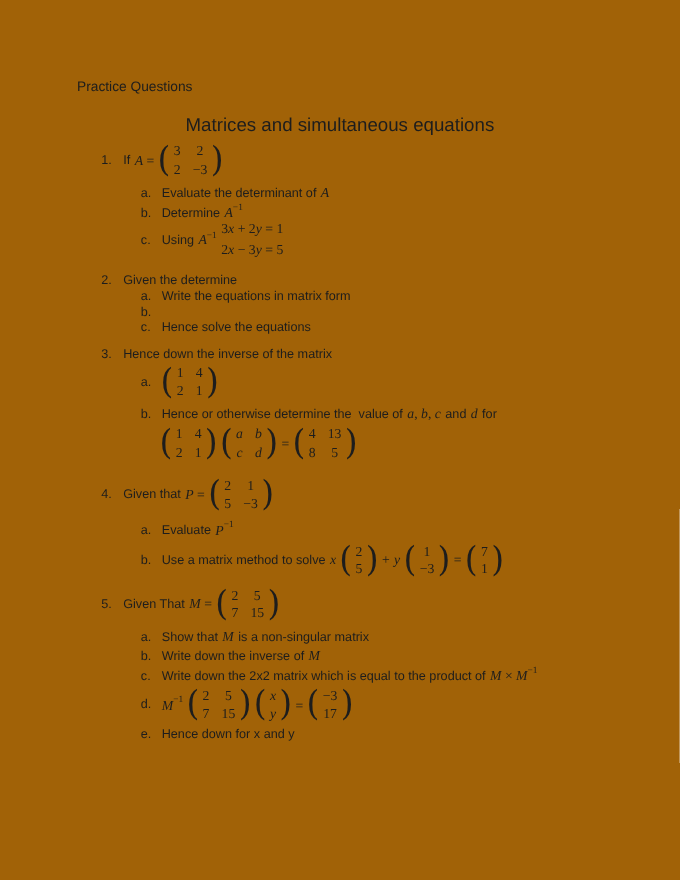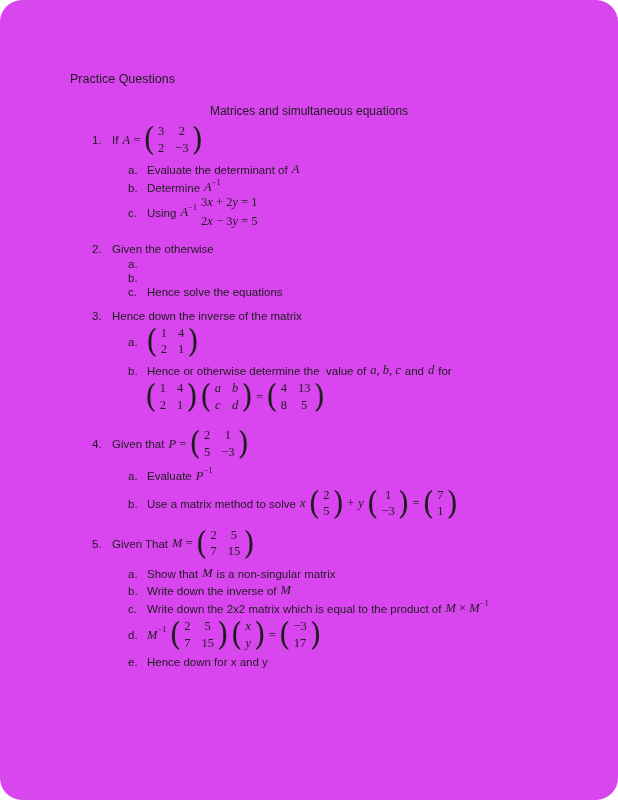--- a/index.html
+++ b/index.html
@@ -1,24 +1,23 @@
 <!DOCTYPE html>
 <html><head>
 <meta charset="utf-8">
 <style>
   * { box-sizing: border-box; }
   html, body { margin: 0; padding: 0; background: #ffffff; }
   .page {
-    width: 618px; height: 800px; background: #d946ef; overflow: hidden;
+    width: 618px; height: 800px; background: #a16207; overflow: hidden;
     color: #1d1d1d; font-family: "Liberation Sans", sans-serif; font-size: 11.5px;
     position: relative;
-    border-radius: 22px;
   }
   .title { margin: 72px 0 0 70px; font-size: 12.5px; }
-  .heading { margin-top: 18px; text-align: center; font-size: 12px; }
+  .heading { margin-top: 18px; text-align: center; font-size: 17px; }
 
   .row { display: flex; align-items: center; column-gap: 4px; }
   .row > span { white-space: pre; }
   .q   { margin-left: 92px; }
   .sub { margin-left: 128px; }
   .formula-indent { margin-left: 146px; }
   .num    { width: 16px; flex-shrink: 0; }
   .letter { width: 15px; flex-shrink: 0; }
 
   .m { font-family: "Liberation Serif", "DejaVu Serif", serif; font-size: 12.5px; }
@@ -83,25 +82,26 @@
     <span>Using</span>
     <span class="m"><i>A</i><sup>−1</sup></span>
     <span class="stack">
       <span class="m">3<i>x</i> + 2<i>y</i> = 1</span>
       <span class="m">2<i>x</i> − 3<i>y</i> = 5</span>
     </span>
   </div>
 
   <div class="row q" style="margin-top:14px">
     <span class="num">2.</span>
-    <span>Given the otherwise</span>
-  </div>
-
-  <div class="row sub" style="margin-top:3px">
-    <span class="letter">a.</span>
+    <span>Given the determine</span>
+  </div>
+
+  <div class="row sub" style="margin-top:3px">
+    <span class="letter">a.</span>
+    <span>Write the equations in matrix form</span>
   </div>
   <div class="row sub" style="margin-top:2px">
     <span class="letter">b.</span>
   </div>
   <div class="row sub" style="margin-top:2px">
     <span class="letter">c.</span>
     <span>Hence solve the equations</span>
   </div>
 
   <div class="row q" style="margin-top:12px">

